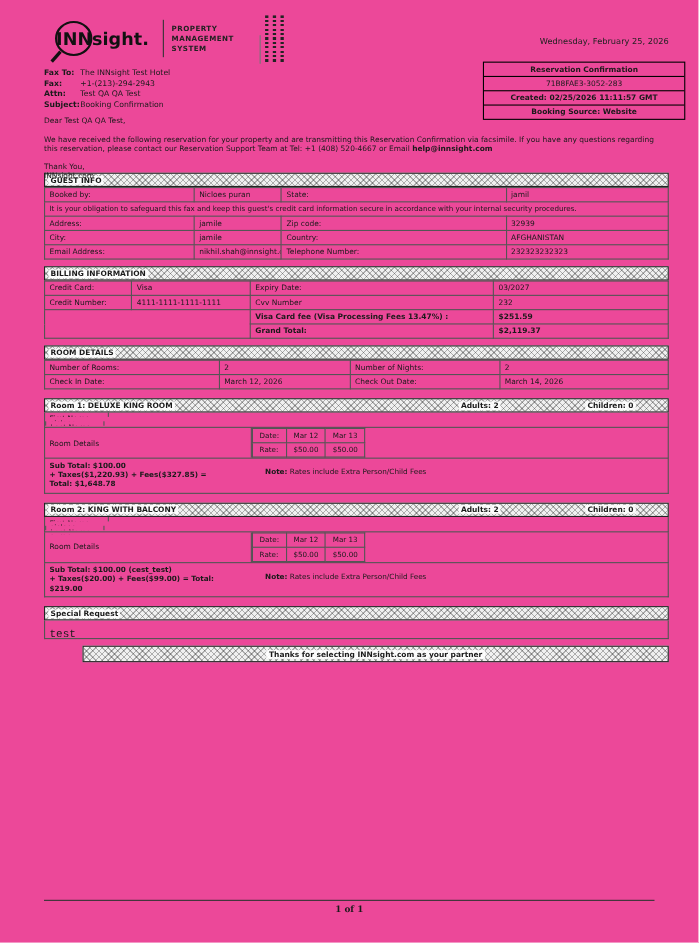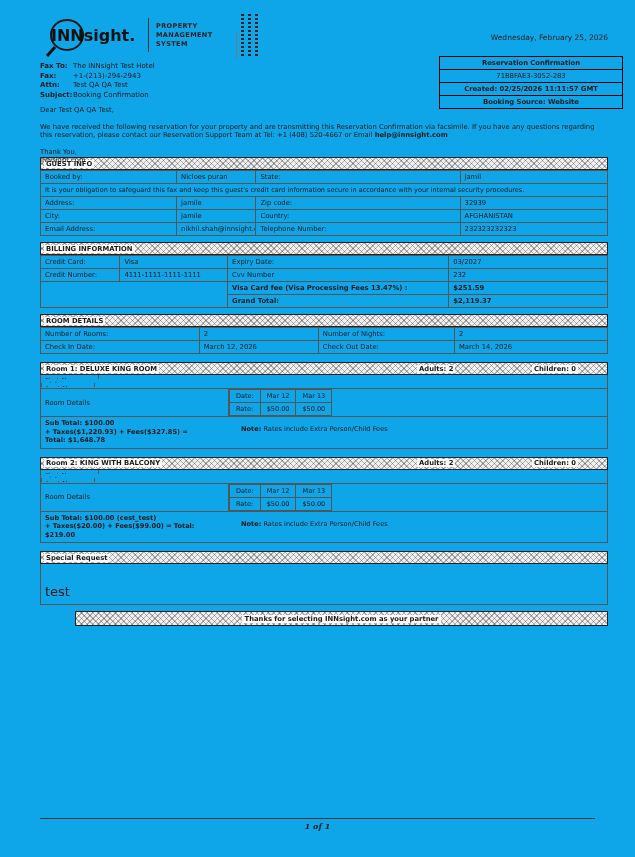--- a/index.html
+++ b/index.html
@@ -1,20 +1,20 @@
 <!DOCTYPE html>
 <html><head>
 <meta charset="utf-8">
 <style>
   * { box-sizing: border-box; margin: 0; padding: 0; }
   html,body { background:#fff; }
   .page {
     position: relative;
     width: 635px; height: 857px;
-    background: #0ea5e9;
+    background: #ec4899;
     font-family: "DejaVu Sans", sans-serif;
     color: #1a1a1a;
     overflow: hidden;
   }
   
   .hdr { position: absolute; left:0; top:0; width:635px; height:157px; }
   .logo-wrap { position:absolute; left:38px; top:12px; display:flex; align-items:center; }
   .logo-divider { width:1px; height:34px; background:#333; margin:0 7px 0 4px; }
   .pms div { font-size:6.5px; font-weight:bold; color:#222; letter-spacing:.4px; line-height:9px; }
   .fax-marks { position:absolute; left:236px; top:14px; display:flex; align-items:flex-end; gap:4px; height:44px; }
@@ -65,27 +65,27 @@
   .name-row .lb2 { width:54px; border-left:1px solid #555; border-right:1px solid #555; }
   .name-row .v2 { flex:1; }
   .details-row { display:flex; border:1px solid #555; border-top:none; font-size:6.8px; }
   .details-row .rd-label { width:188px; border-right:1px solid #555; display:flex; align-items:center; padding:2px 4px; }
   .mini { border-collapse:collapse; }
   .mini td { border:1px solid #555; font-size:6.5px; padding:1px 6px; height:13px; text-align:center; white-space:nowrap; }
   .mini td.ml { text-align:left; }
   .subtotal-row { display:flex; border:1px solid #555; border-top:none; padding:2px 4px 3px; font-size:6.6px; }
   .subtotal-row .totals { width:196px; font-weight:bold; line-height:8.5px; white-space:nowrap; }
   .subtotal-row .note { flex:1; padding-top:6px; }
-  .sr-value { border:1px solid #555; border-top:none; font-size:13px; padding:20px 4px; height:14px; }
+  .sr-value { border:1px solid #555; border-top:none; font-size:10px; padding:8px 4px; height:14px;font-family:Liberation Mono, monospace; }
   .thanks-bar { border:1px solid #222; height:15px; display:flex; align-items:center; justify-content:center; font-size:6.8px; font-weight:bold;margin-left:35px; }
   .thanks-bar .chip { background:rgba(255,255,255,.9); padding:0 3px; }
   
   .pg-footer { position:absolute; left:40px; right:40px; top:818px; text-align:center; }
   .pg-footer .rule { border-top:1px solid #333; margin-bottom:2px; }
-  .pg-footer .num { font-size:8px; font-weight:bold; font-style:italic; font-family:"DejaVu Serif", serif; }
+  .pg-footer .num { font-size:8px; font-weight:bold; font-family:"DejaVu Serif", serif; }
 </style>
 </head>
 <body>
 
 <div class="page">
 
   <div class="hdr">
     <div class="logo-wrap">
       <svg width="106" height="46" viewBox="0 0 106 46">
         <text x="13" y="29" font-size="16" font-weight="bold" fill="#111" font-family="DejaVu Sans, sans-serif">INNsight.</text>

